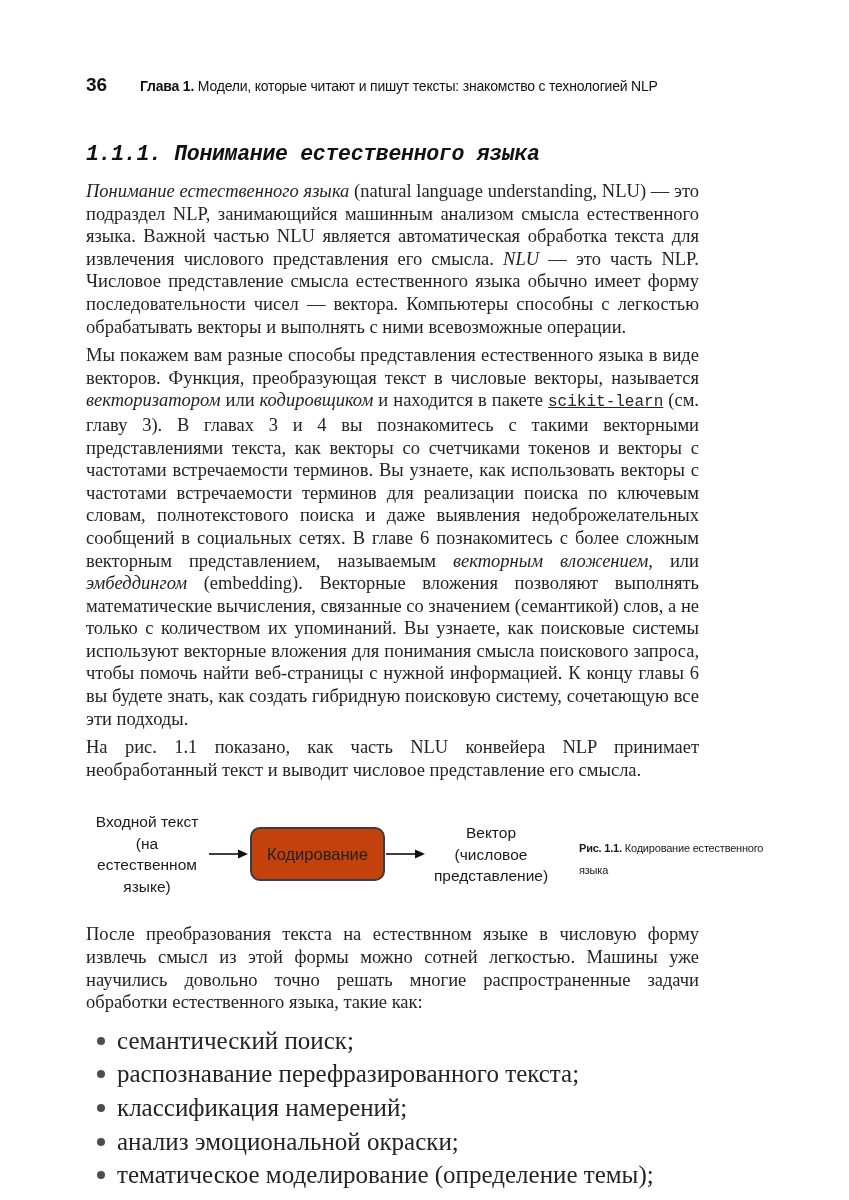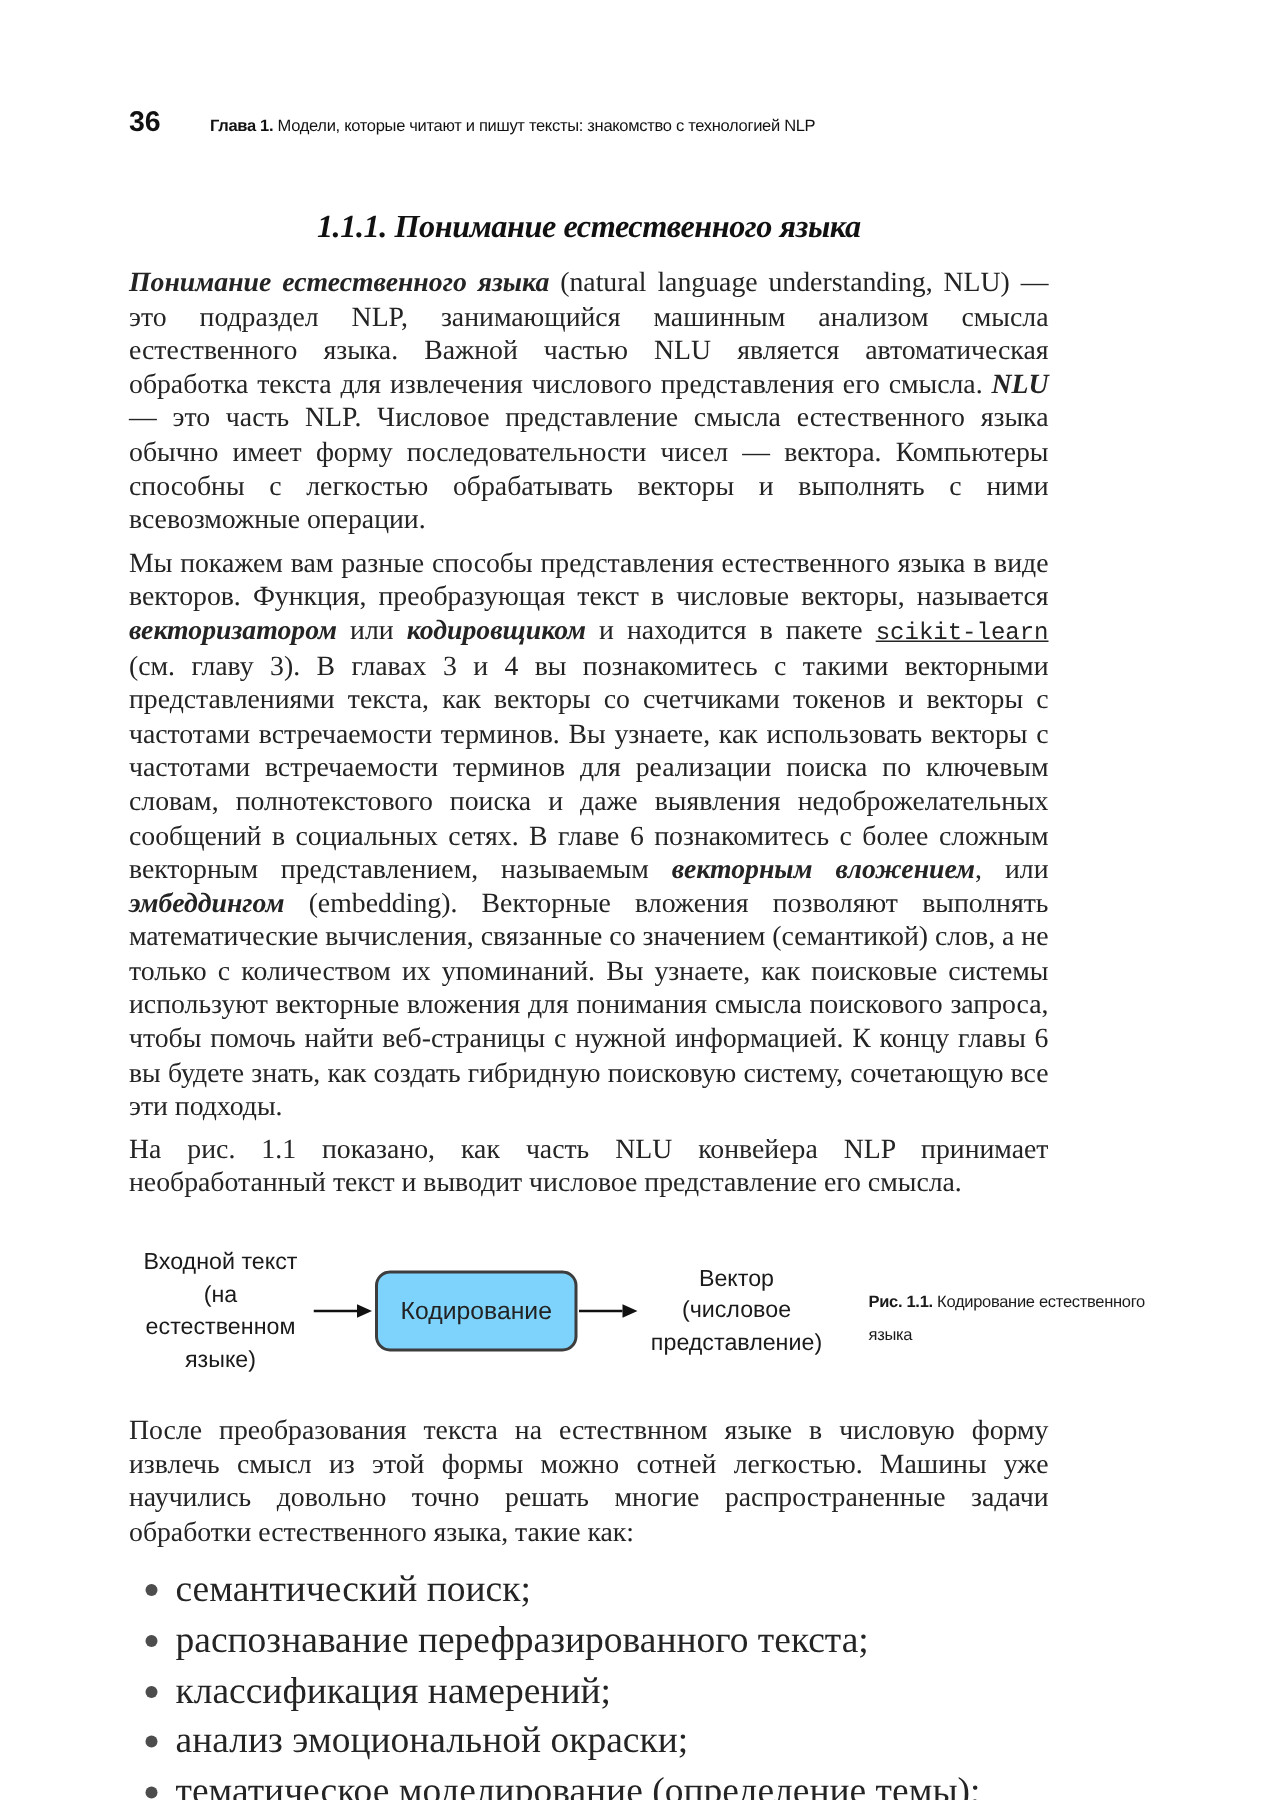--- a/index.html
+++ b/index.html
@@ -24,48 +24,47 @@
     font-family: "Liberation Sans", sans-serif;
     color: #111;
   }
   .page-num {
     width: 54px;
     flex: 0 0 54px;
     font-size: 19px;
     font-weight: bold;
   }
   .run-head {
-    font-size: 11px;
+    font-size: 14px;
     letter-spacing: -0.2px;
     margin-top: 26px;
   }
   .run-head b { font-weight: bold; }
   
   .section-heading {
     margin: 46px 0 0 0;
-    font-family: Liberation Serif, serif;
+    font-family: Liberation Mono, monospace;
     font-size: 21.5px;
     font-weight: bold;
     font-style: italic;
     letter-spacing: -0.3px;
     color: #111;
-    text-align: center;
   }
   
   .body-p {
     margin: 14px 0 0 0;
     font-family: "Liberation Serif", serif;
     font-size: 18.5px;
     line-height: 22.6px;
     text-align: justify;
     color: #242424;
     hyphens: auto;
   }
   .body-p + .body-p { margin-top: 6px; }
-  .run-i { font-style: italic; font-weight: bold; }
+  .run-i { font-style: italic; }
   .run-m {
     font-family: "Liberation Mono", "DejaVu Sans Mono", monospace;
     font-size: 16px;
     text-decoration: underline;
   }
   
   .diagram {
     margin: 30px 0 0 0;
     display: flex;
     align-items: center;
@@ -77,21 +76,21 @@
     font-size: 15.5px;
     line-height: 21.5px;
     color: #1a1a1a;
   }
   .dia-label.in  { flex: 0 0 122px; }
   .dia-label.out { flex: 0 0 128px; }
   .arrow { flex: 0 0 40px; margin: 0 1px; }
   .dia-box {
     flex: 0 0 131px;
     height: 50px;
-    background: #7dd3fc;
+    background: #c2410c;
     border: 2px solid #3d3d3d;
     border-radius: 10px;
     display: flex;
     align-items: center;
     justify-content: center;
     font-size: 16.5px;
     color: #222;
   }
   .caption {
     margin-left: 24px;

